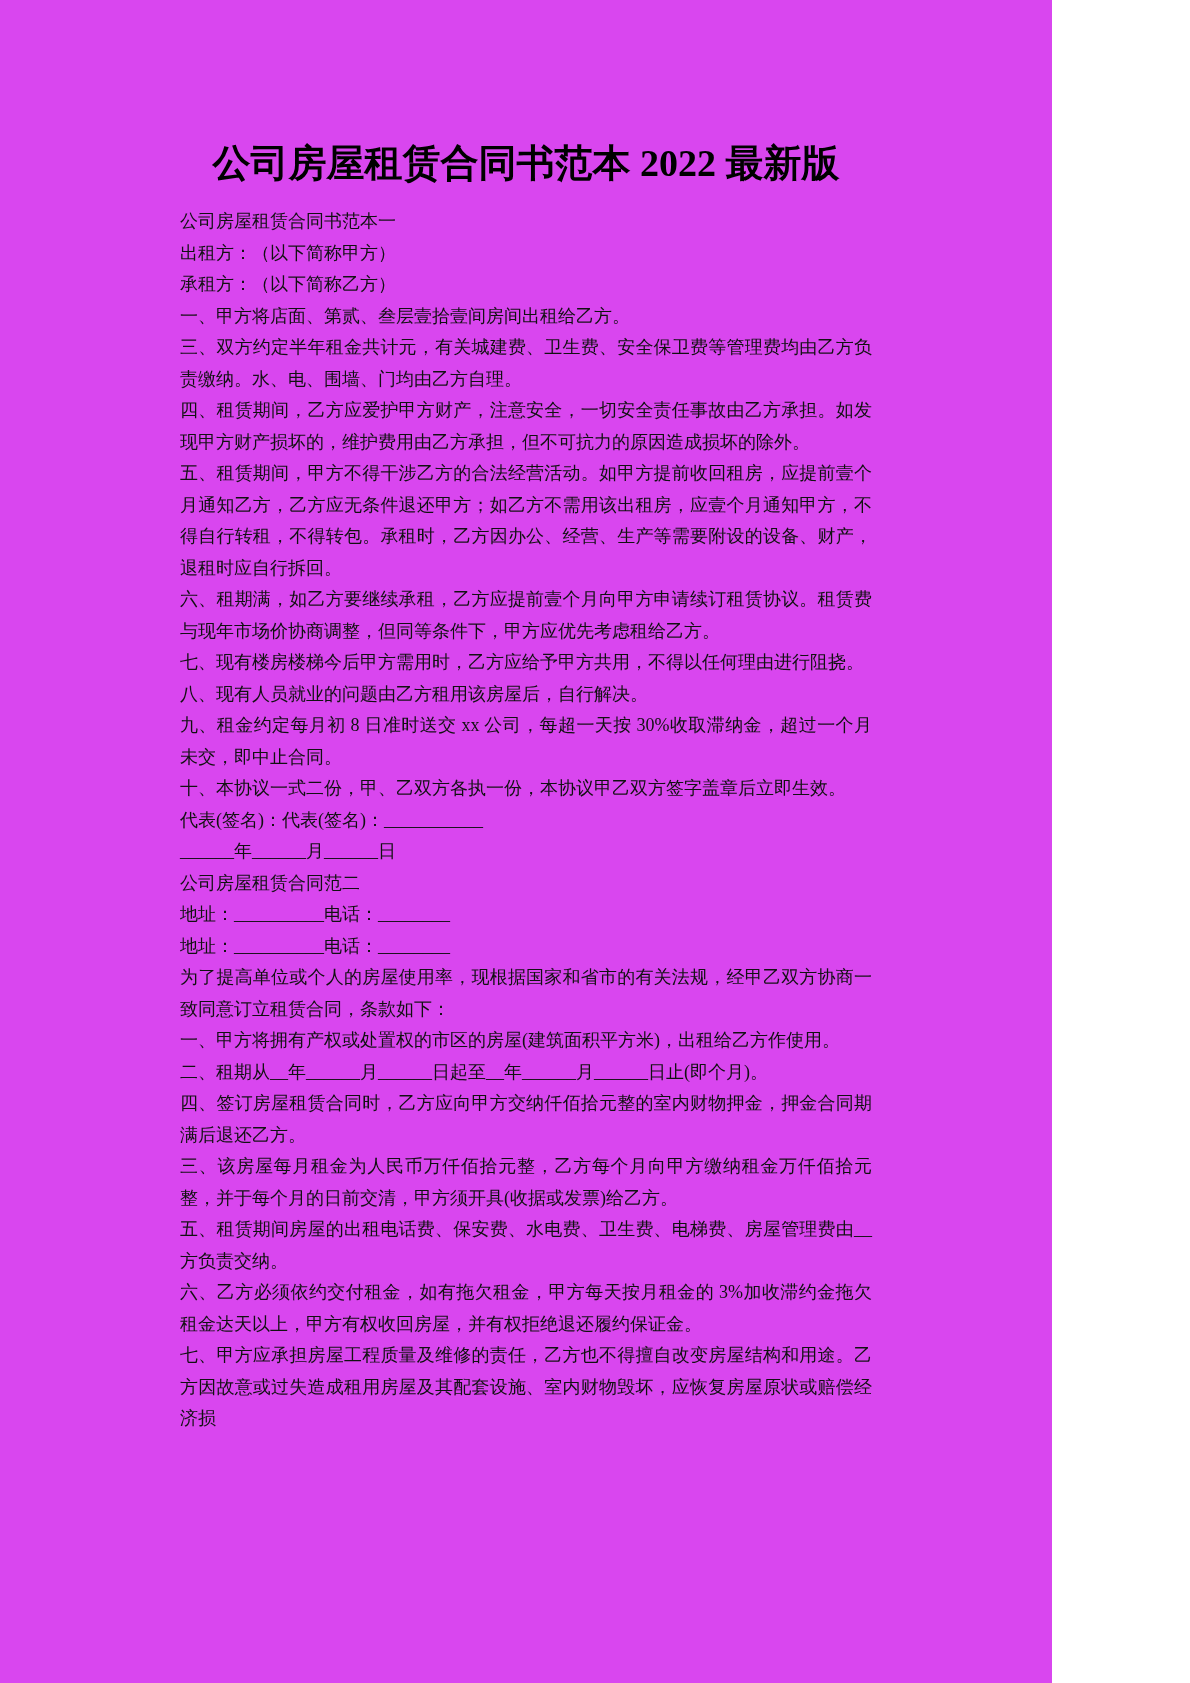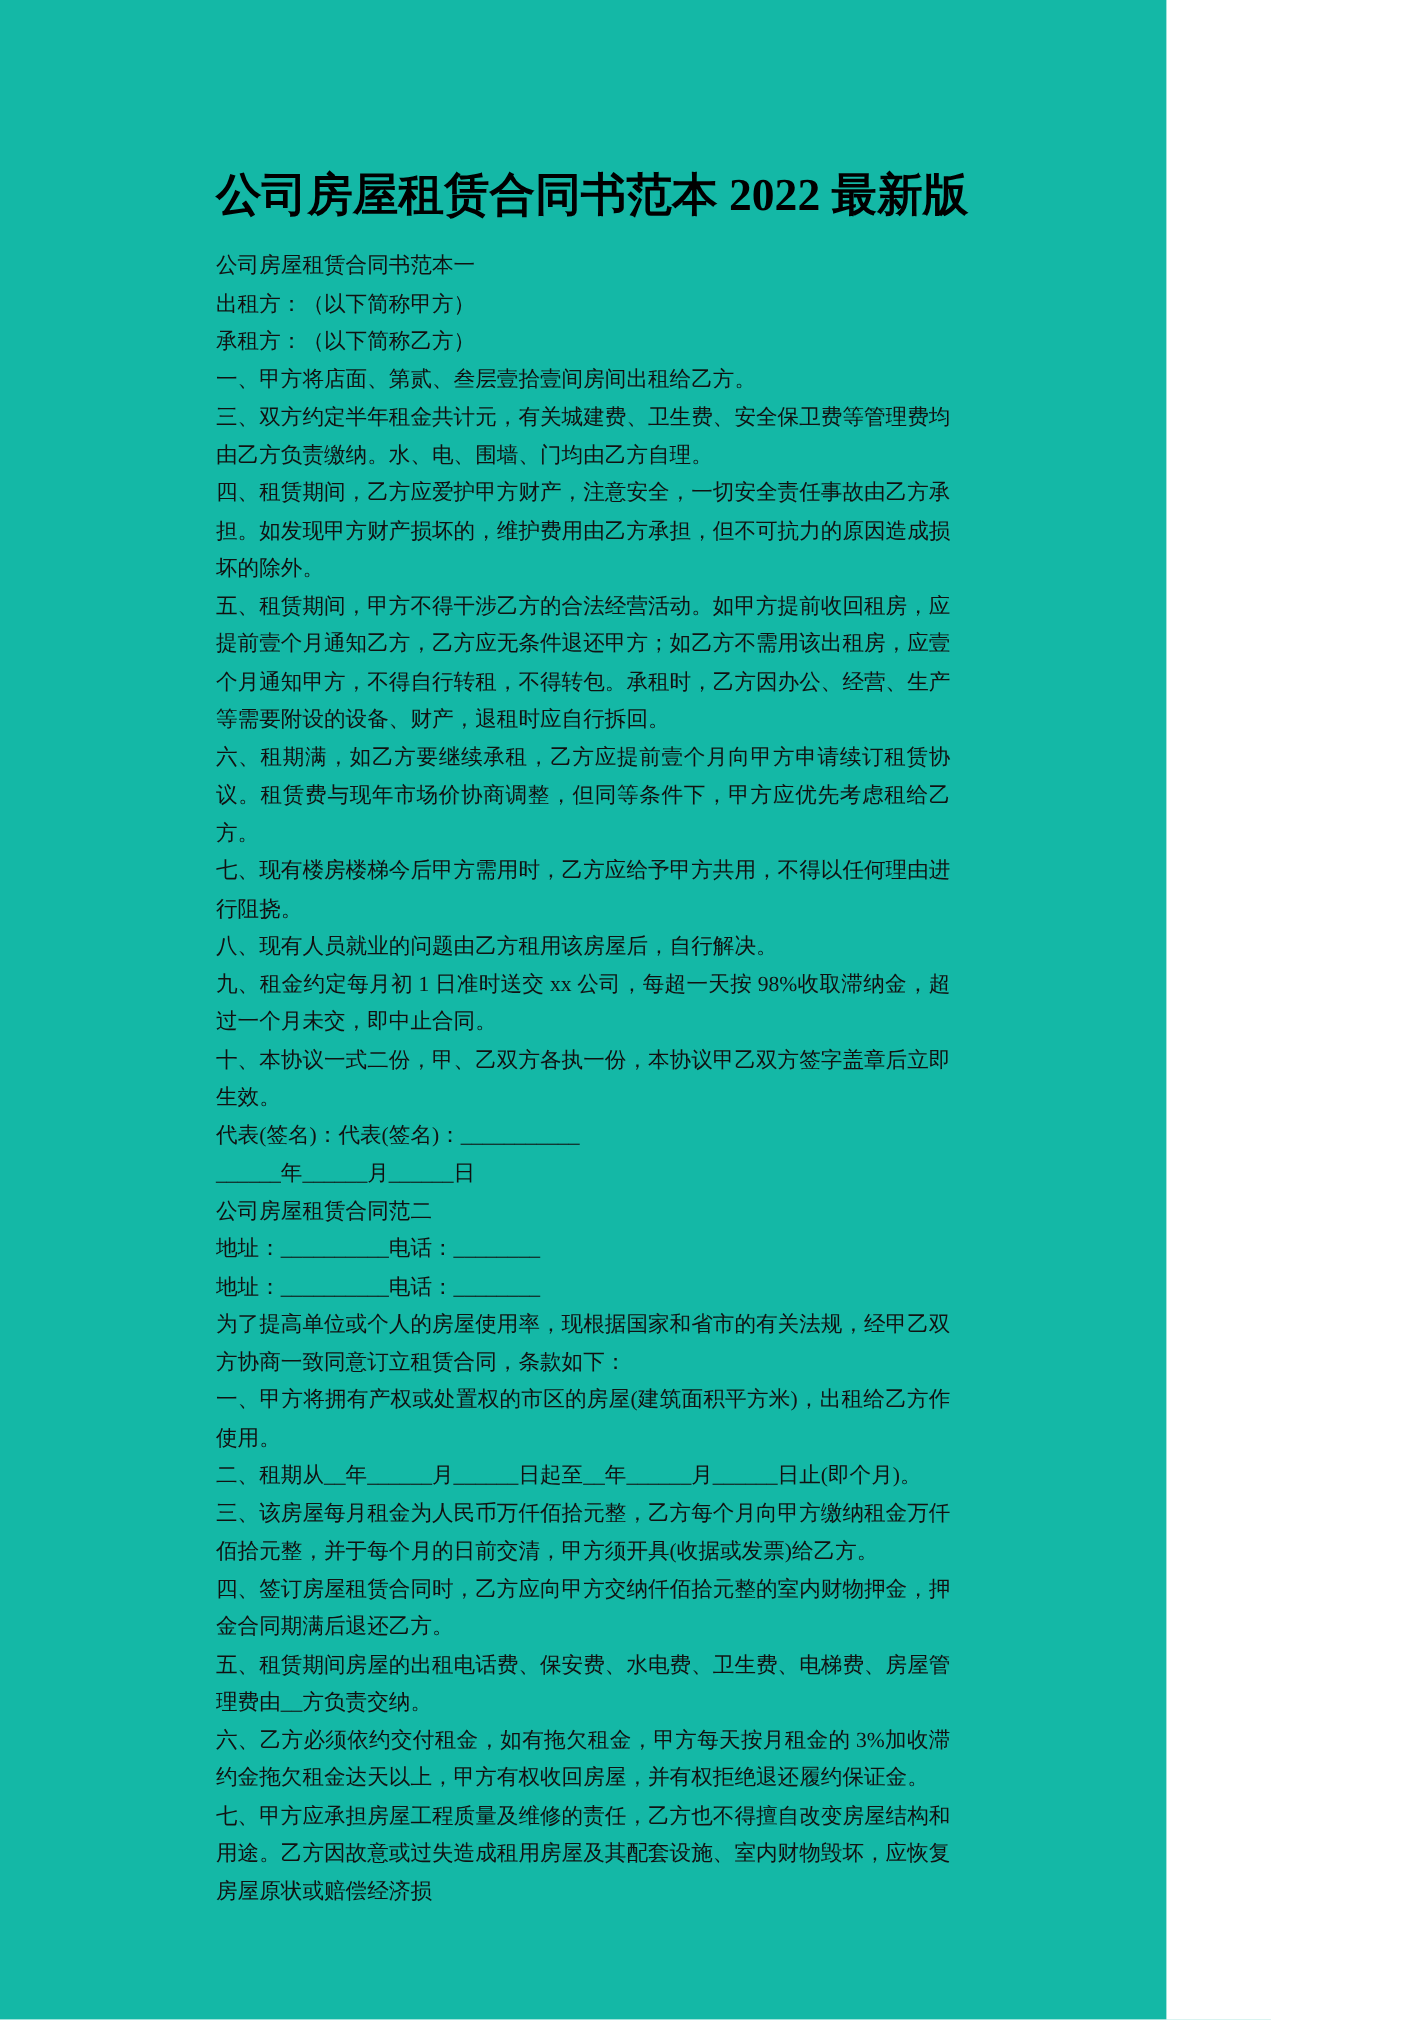--- a/index.html
+++ b/index.html
@@ -9,24 +9,24 @@
   }
   body {
     width: 1190px;
     height: 1683px;
     font-family: "Liberation Serif", "DejaVu Serif", serif;
     color: #111111;
     overflow: hidden;
   }
   .page {
     box-sizing: border-box;
-    width: 972px;
+    width: 1052px;
     height: 1683px;
     padding: 138px 180px 0 180px;
-    background: #14b8a6;
+    background: #d946ef;
   }
   .doc-title {
     font-size: 38px;
     line-height: 50px;
     font-weight: bold;
     text-align: center;
     margin: 0 0 18px 0;
     color: #000000;
     white-space: nowrap;
   }
@@ -54,34 +54,34 @@
       <p>公司房屋租赁合同书范本一</p>
       <p>出租方：（以下简称甲方）</p>
       <p>承租方：（以下简称乙方）</p>
       <p>一、甲方将店面、第贰、叁层壹拾壹间房间出租给乙方。</p>
       <p>三、双方约定半年租金共计元，有关城建费、卫生费、安全保卫费等管理费均由乙方负责缴纳。水、电、围墙、门均由乙方自理。</p>
       <p>四、租赁期间，乙方应爱护甲方财产，注意安全，一切安全责任事故由乙方承担。如发现甲方财产损坏的，维护费用由乙方承担，但不可抗力的原因造成损坏的除外。</p>
       <p>五、租赁期间，甲方不得干涉乙方的合法经营活动。如甲方提前收回租房，应提前壹个月通知乙方，乙方应无条件退还甲方；如乙方不需用该出租房，应壹个月通知甲方，不得自行转租，不得转包。承租时，乙方因办公、经营、生产等需要附设的设备、财产，退租时应自行拆回。</p>
       <p>六、租期满，如乙方要继续承租，乙方应提前壹个月向甲方申请续订租赁协议。租赁费与现年市场价协商调整，但同等条件下，甲方应优先考虑租给乙方。</p>
       <p>七、现有楼房楼梯今后甲方需用时，乙方应给予甲方共用，不得以任何理由进行阻挠。</p>
       <p>八、现有人员就业的问题由乙方租用该房屋后，自行解决。</p>
-      <p>九、租金约定每月初 1 日准时送交 xx 公司，每超一天按 98%收取滞纳金，超过一个月未交，即中止合同。</p>
+      <p>九、租金约定每月初 8 日准时送交 xx 公司，每超一天按 30%收取滞纳金，超过一个月未交，即中止合同。</p>
       <p>十、本协议一式二份，甲、乙双方各执一份，本协议甲乙双方签字盖章后立即生效。</p>
       <p>代表(签名)：代表(签名)：___________</p>
       <p>______年______月______日</p>
     </section>
 
     <section>
       <p>公司房屋租赁合同范二</p>
       <p>地址：__________电话：________</p>
       <p>地址：__________电话：________</p>
       <p>为了提高单位或个人的房屋使用率，现根据国家和省市的有关法规，经甲乙双方协商一致同意订立租赁合同，条款如下：</p>
       <p>一、甲方将拥有产权或处置权的市区的房屋(建筑面积平方米)，出租给乙方作使用。</p>
       <p>二、租期从__年______月______日起至__年______月______日止(即个月)。</p>
+      <p>四、签订房屋租赁合同时，乙方应向甲方交纳仟佰拾元整的室内财物押金，押金合同期满后退还乙方。</p>
       <p>三、该房屋每月租金为人民币万仟佰拾元整，乙方每个月向甲方缴纳租金万仟佰拾元整，并于每个月的日前交清，甲方须开具(收据或发票)给乙方。</p>
-      <p>四、签订房屋租赁合同时，乙方应向甲方交纳仟佰拾元整的室内财物押金，押金合同期满后退还乙方。</p>
       <p>五、租赁期间房屋的出租电话费、保安费、水电费、卫生费、电梯费、房屋管理费由__方负责交纳。</p>
       <p>六、乙方必须依约交付租金，如有拖欠租金，甲方每天按月租金的 3%加收滞约金拖欠租金达天以上，甲方有权收回房屋，并有权拒绝退还履约保证金。</p>
       <p>七、甲方应承担房屋工程质量及维修的责任，乙方也不得擅自改变房屋结构和用途。乙方因故意或过失造成租用房屋及其配套设施、室内财物毁坏，应恢复房屋原状或赔偿经济损</p>
     </section>
 
   </div>
 </div>
 
 </body></html>

